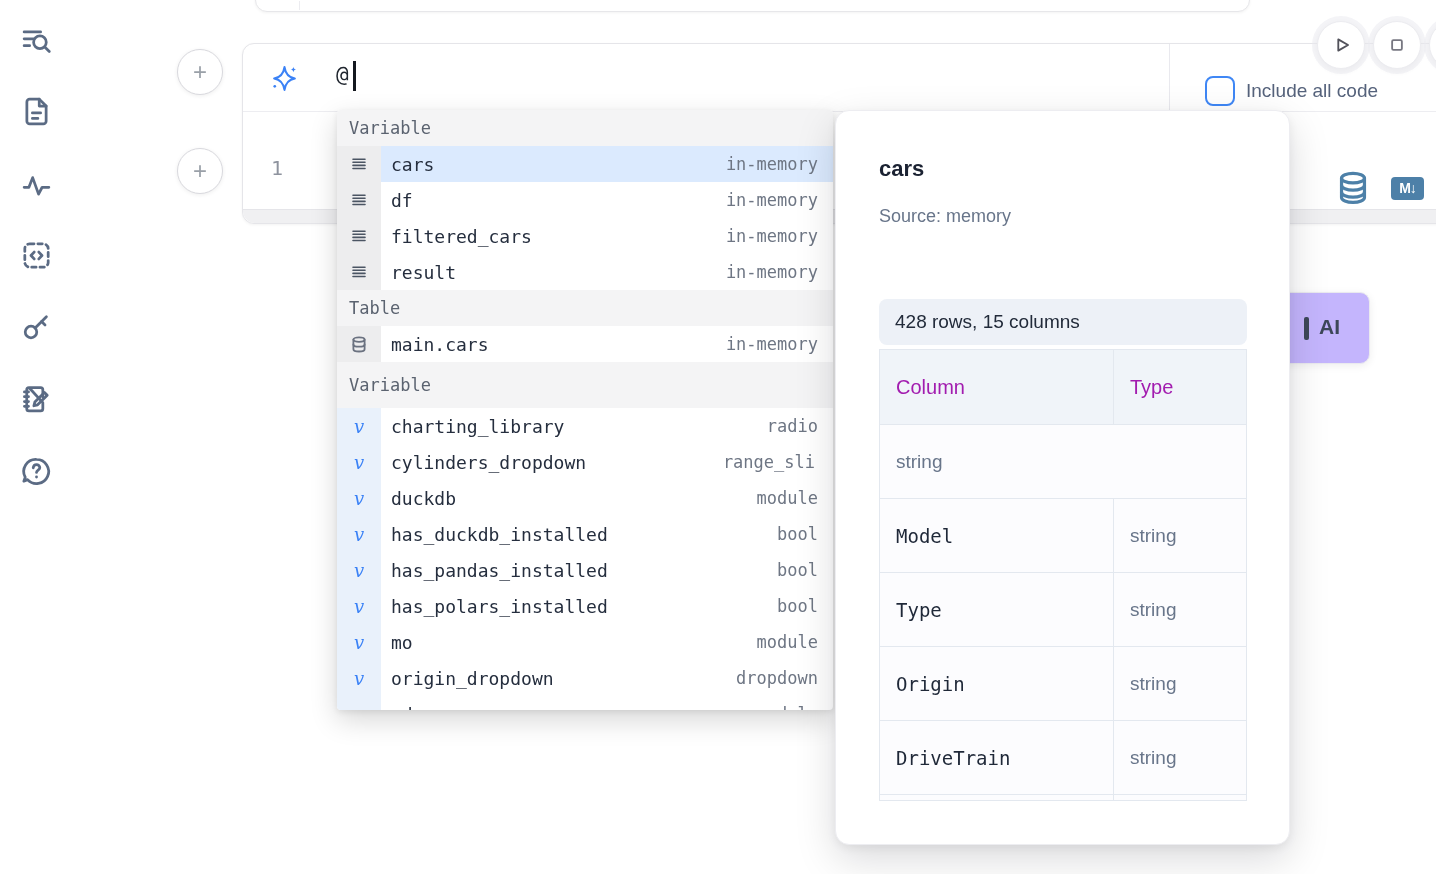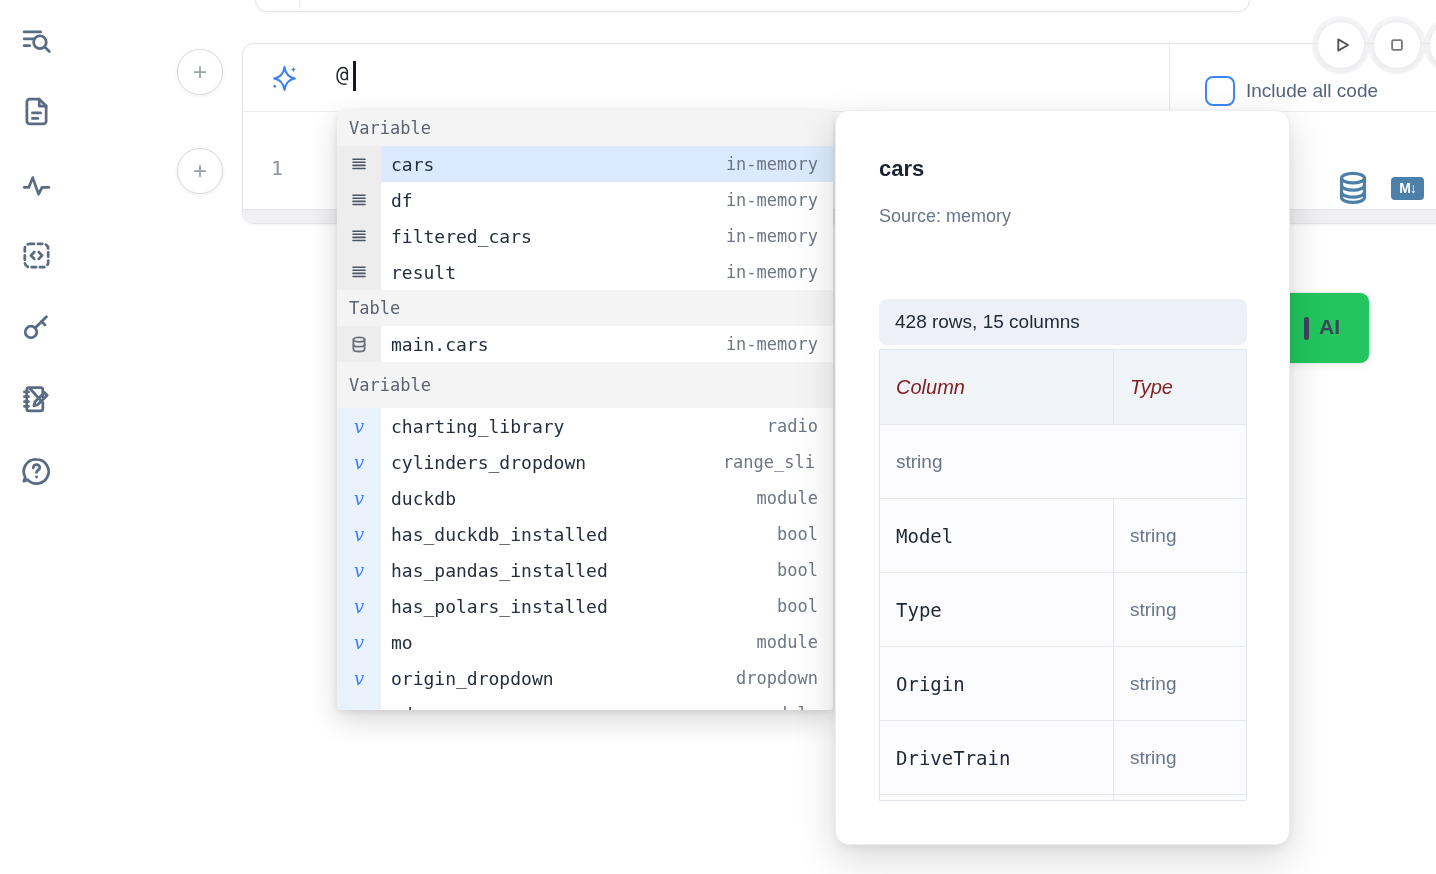--- a/index.html
+++ b/index.html
@@ -65,21 +65,21 @@
   .kind-var .dd-gutter{background:#e9f1fb;}
   .dd-row.selected{background:#dbeafe;}
   .dd-name{padding-left:10px;font-size:18px;color:#252e3e;flex:1;white-space:nowrap;}
   .dd-type{font-size:17px;color:#6e7684;padding-right:15px;white-space:nowrap;}
   .dd-type.bleed{padding-right:18px;}
   .rows-icon{width:16px;height:16px;stroke:#4b5563;stroke-width:1.6;stroke-linecap:round;fill:none;}
   .mini-db{width:16px;height:17px;stroke:#6b7280;stroke-width:1.8;fill:none;stroke-linecap:round;}
   .var-glyph{font-family:"DejaVu Serif",serif;font-style:italic;font-size:18px;color:#3b82f6;}
 
   
-  .ai-gen-btn{position:absolute;left:1262px;top:292px;width:106px;height:70px;background:#22c55e;
+  .ai-gen-btn{position:absolute;left:1262px;top:292px;width:106px;height:70px;background:#c4b5fd;
               border:1px solid #eaeaef;border-radius:10px;box-shadow:0 2px 8px rgba(0,0,0,.07);
               z-index:6;cursor:pointer;}
   .ai-gen-sliver{position:absolute;left:41px;top:24px;width:5px;height:23px;background:#3d4759;border-radius:2px;}
   .ai-gen-label{position:absolute;left:56px;top:22px;font-size:21px;font-weight:bold;color:#3d4759;}
 
   
   .panel{position:absolute;left:835px;top:110px;width:455px;height:735px;background:#fff;
          border:1px solid #ededf1;border-radius:14px;box-sizing:border-box;
          box-shadow:0 14px 40px rgba(2,6,23,.15),0 3px 10px rgba(2,6,23,.06);z-index:9;}
   .panel-title{position:absolute;left:43px;top:45px;font-size:22px;font-weight:bold;color:#1b2232;}
@@ -87,21 +87,21 @@
   .shape-badge{position:absolute;left:43px;top:147px;width:368px;height:46px;background:#edf1f7;
                border-radius:8px;box-sizing:border-box;font-size:19px;color:#222b3a;
                line-height:46px;padding-left:16px;margin-top:41px;}
   .schema{position:absolute;left:43px;top:238px;width:368px;height:452px;overflow:hidden;
           border:1px solid #e3e8ef;box-sizing:border-box;}
   .sc-row{display:flex;height:74px;box-sizing:border-box;border-top:1px solid #e3e8ef;background:#fcfcfe;}
   .sc-row:first-child{border-top:none;background:#f0f4f9;}
   .sc-col{width:234px;flex:none;border-right:1px solid #e3e8ef;box-sizing:border-box;
           display:flex;align-items:center;padding-left:16px;}
   .sc-typ{flex:1;display:flex;align-items:center;padding-left:16px;}
-  .sc-head{font-size:20px;color:#7f1d1d;font-style:italic;}
+  .sc-head{font-size:20px;color:#a21caf;}
   .sc-name{font-size:19px;color:#1f2838;}
   .sc-type{font-size:19px;color:#68758a;}
 </style>
 </head>
 <body>
 
 <div class="page">
 
   <div class="sidebar">
     <div class="sb-btn" style="top:23px">

